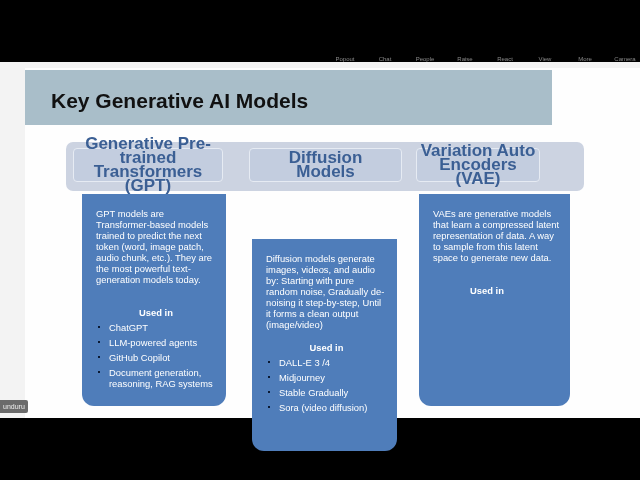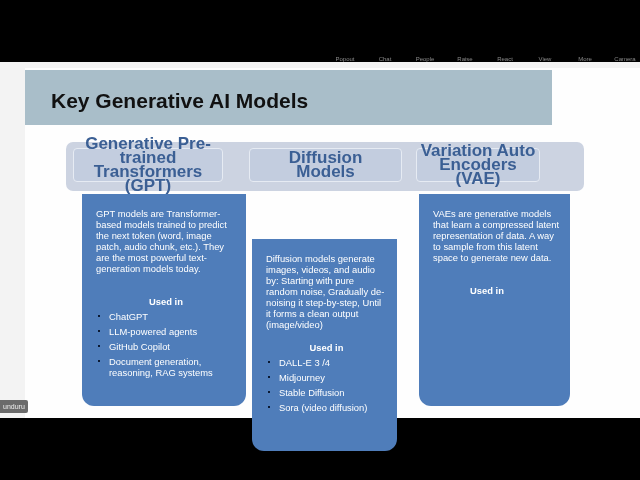--- a/index.html
+++ b/index.html
@@ -81,38 +81,38 @@
     </div>
 
     <div class="header-band"></div>
 
     <div class="col-header" style="left:48px; width:150px;">Generative Pre-trained Transformers (GPT)</div>
     <div class="col-header" style="left:224px; width:153px;">
       <span style="display:block;width:80px;text-align:center;">Diffusion Models</span>
     </div>
     <div class="col-header" style="left:391px; width:124px;">Variation Auto Encoders (VAE)</div>
 
-    <div class="card" style="left:57px; width:164px;">
+    <div class="card" style="left:57px; width:144px;">
       <p class="card-desc">GPT models are Transformer-based models trained to predict the next token (word, image patch, audio chunk, etc.). They are the most powerful text-generation models today.</p>
       <div class="used-in" style="margin-top:22px;">Used in</div>
       <ul>
         <li>ChatGPT</li>
         <li>LLM-powered agents</li>
         <li>GitHub Copilot</li>
         <li>Document generation, reasoning, RAG systems</li>
       </ul>
     </div>
 
     <div class="card" style="left:227px; width:145px;margin-top:45px;">
       <p class="card-desc">Diffusion models generate images, videos, and audio by: Starting with pure random noise, Gradually de-noising it step-by-step, Until it forms a clean output (image/video)</p>
       <div class="used-in" style="margin-top:12px;">Used in</div>
       <ul>
         <li>DALL-E 3 /4</li>
         <li>Midjourney</li>
-        <li>Stable Diffusion</li>
+        <li>Stable Gradually</li>
         <li>Sora (video diffusion)</li>
       </ul>
     </div>
 
     <div class="card" style="left:394px; width:151px;">
       <p class="card-desc">VAEs are generative models that learn a compressed latent representation of data. A way to sample from this latent space to generate new data.</p>
       <div class="used-in vae-used">Used in</div>
     </div>
   </div>
 </div>

